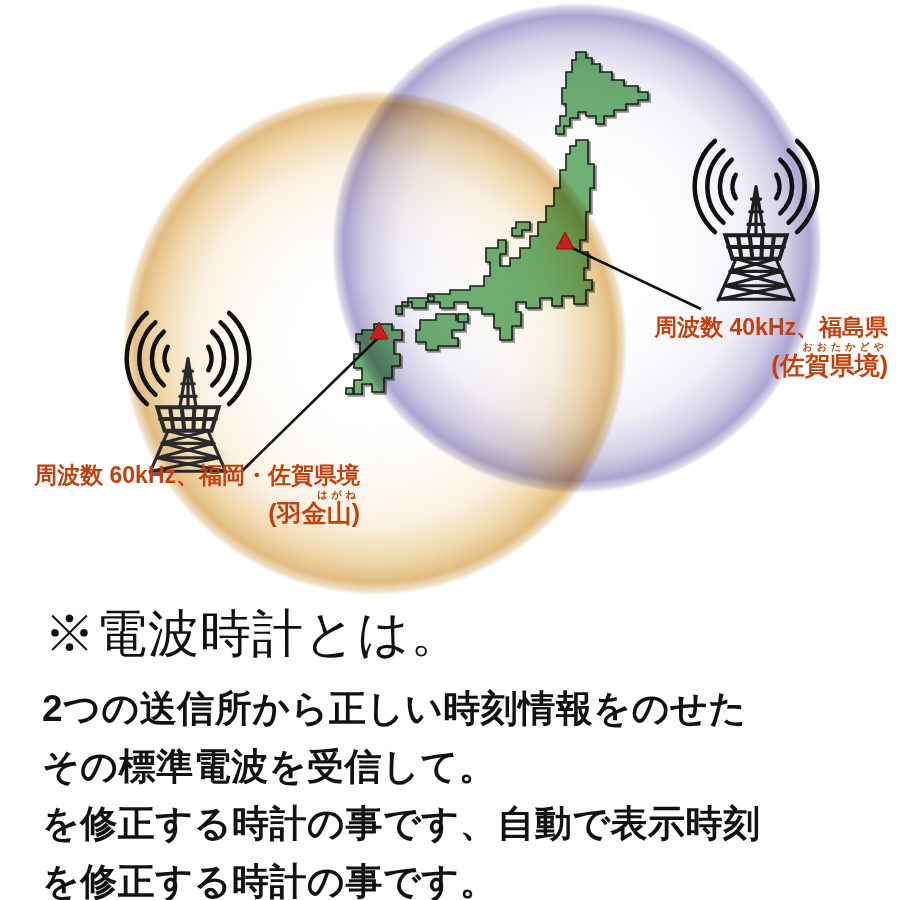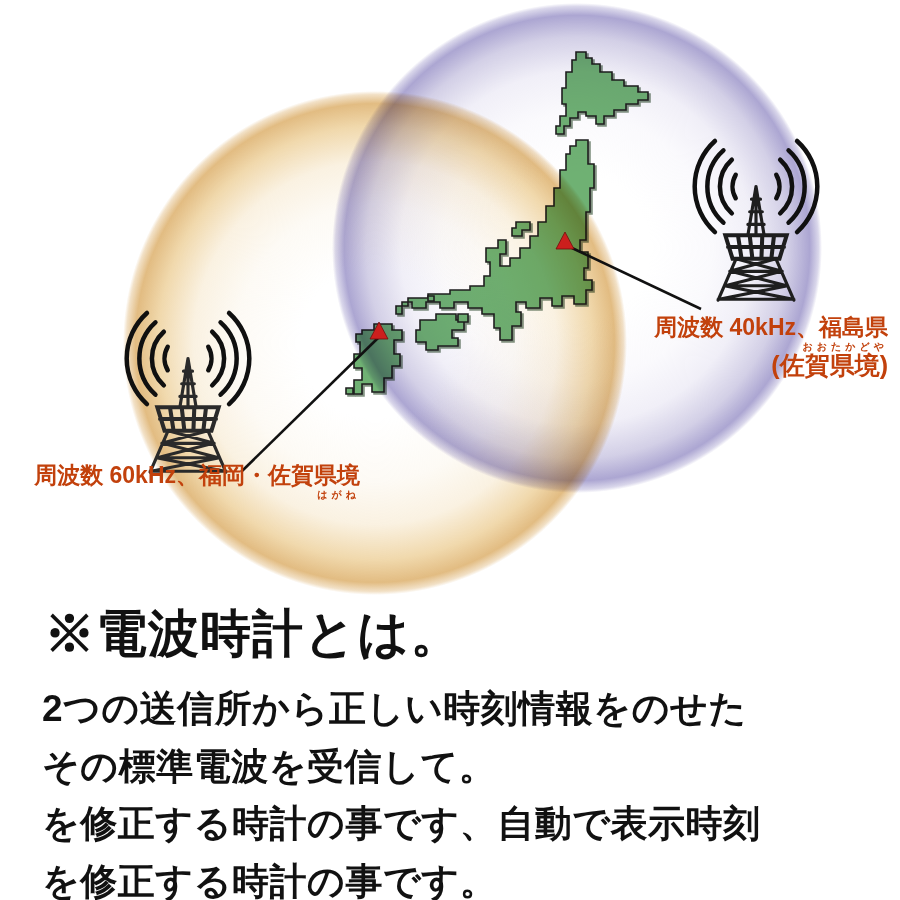--- a/index.html
+++ b/index.html
@@ -28,21 +28,21 @@
   .coverage{z-index:2;}
   .tower{position:absolute;z-index:4;}
 
   .station-label{position:absolute;z-index:5;text-align:right;font-weight:bold;color:#c2410c;}
   .station-line1{font-size:23px;line-height:26px;white-space:nowrap;}
   .furigana{font-size:10px;line-height:10px;letter-spacing:4px;margin-top:2px;font-weight:bold;}
   .station-line2{font-size:25px;line-height:26px;margin-top:0;white-space:nowrap;}
 
   .caption{position:absolute;left:0;top:0;z-index:6;}
   .caption-heading{position:absolute;left:44px;top:606px;font-size:51px;line-height:56px;
-    font-weight:700;letter-spacing:1px;white-space:nowrap;}
+    font-weight:400;letter-spacing:1px;white-space:nowrap;}
   .caption-body{position:absolute;left:42px;top:680px;width:830px;}
   .caption-line{font-size:37px;line-height:57.5px;font-weight:700;letter-spacing:0.5px;white-space:nowrap;}
 </style>
 </head>
 <body>
 
 <div class="stage">
 
   <svg class="map-svg" width="900" height="600" viewBox="0 0 900 600">
     <g fill="#6fb173" stroke="#1f1f1f" stroke-width="1.6" stroke-linejoin="miter" style="filter: drop-shadow(2px 2.5px 0px rgba(30,60,30,0.55));">
@@ -122,20 +122,21 @@
 
   <div class="station-label" style="left:630px;top:314px;width:258px;">
     <div class="station-line1">周波数 40kHz、福島県</div>
     <div class="furigana">おおたかどや</div>
     <div class="station-line2">(佐賀県境)</div>
   </div>
 
   <div class="station-label" style="left:30px;top:462px;width:330px;">
     <div class="station-line1">周波数 60kHz、福岡・佐賀県境</div>
     <div class="furigana">はがね</div>
+    <div class="station-line2">(羽金山)</div>
   </div>
 
   <div class="caption">
     <div class="caption-heading">※電波時計とは。</div>
     <div class="caption-body">
       <div class="caption-line">2つの送信所から正しい時刻情報をのせた</div>
       <div class="caption-line">その標準電波を受信して。</div>
       <div class="caption-line">を修正する時計の事です、自動で表示時刻</div>
       <div class="caption-line">を修正する時計の事です。</div>
     </div>

